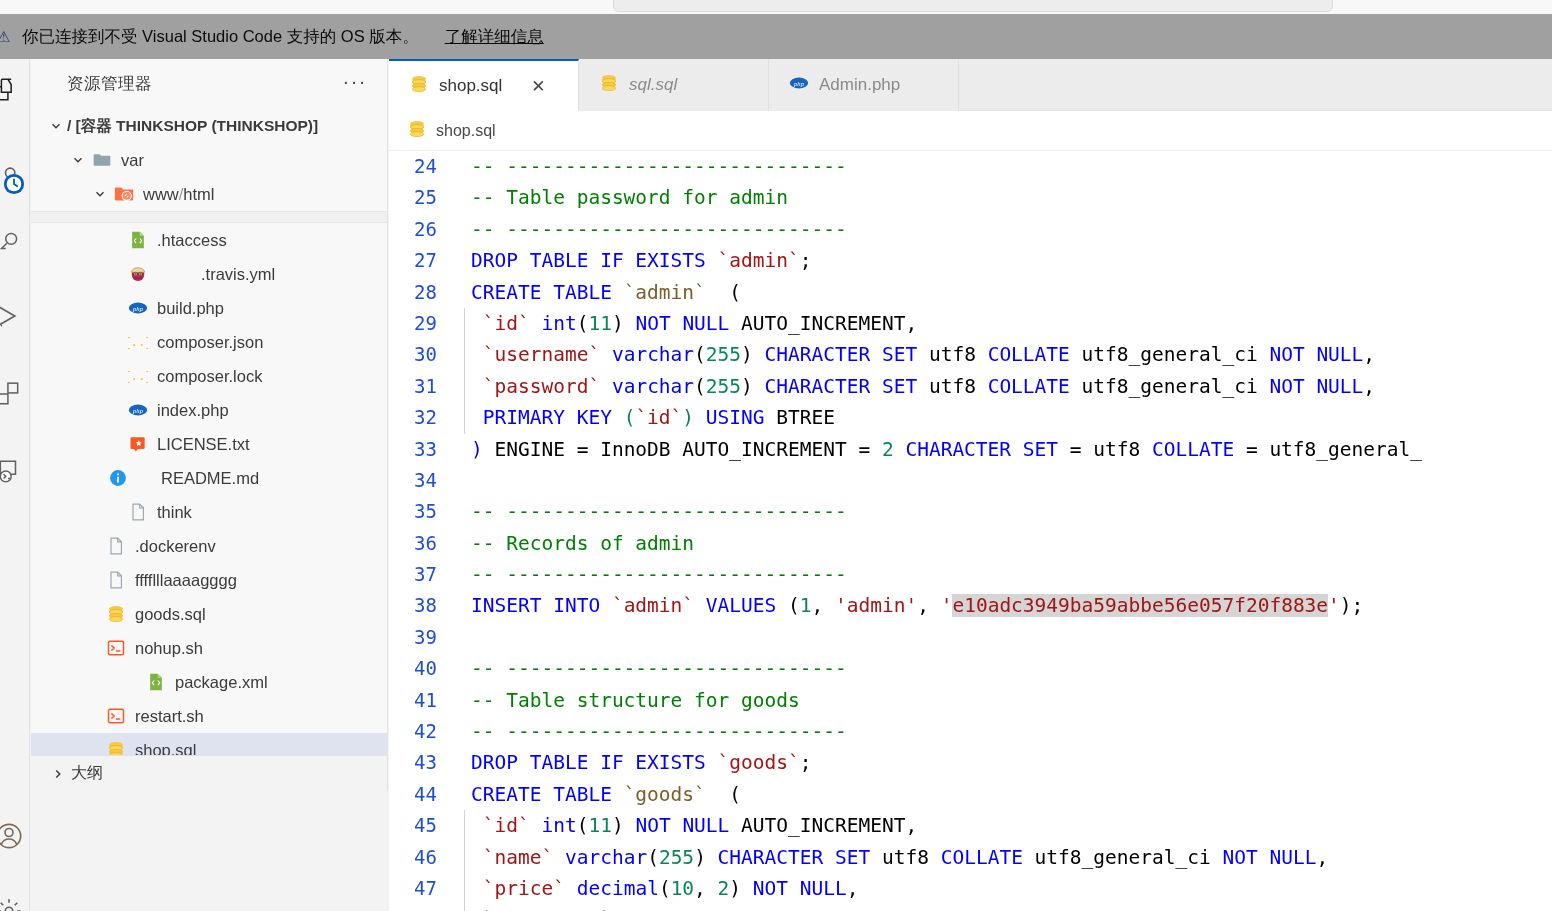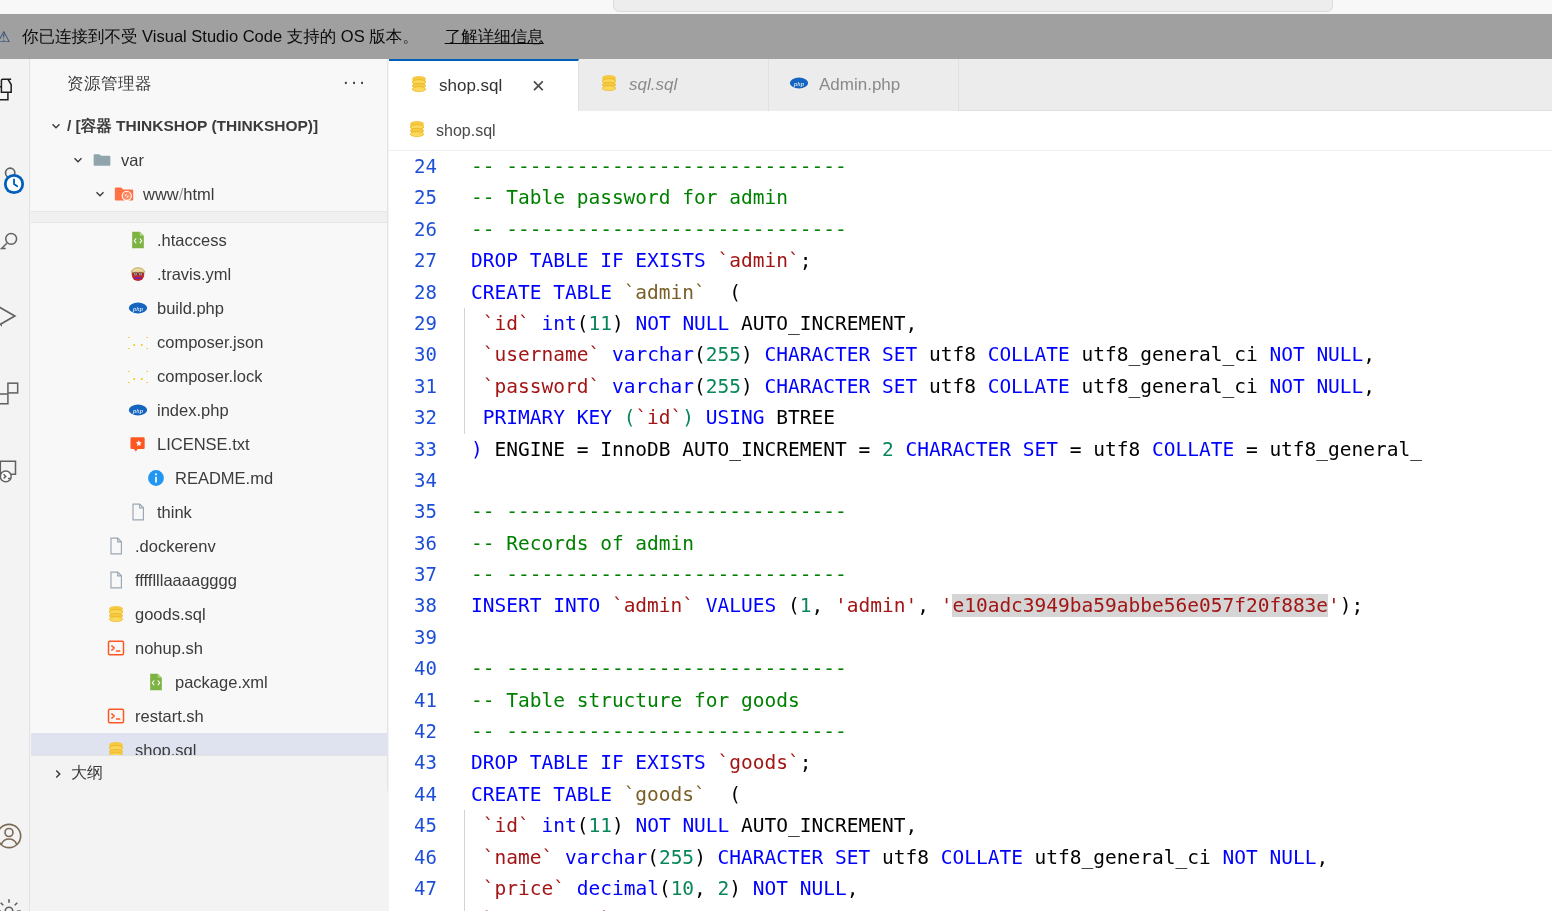--- a/index.html
+++ b/index.html
@@ -301,21 +301,21 @@
           <div class="row" style="padding-left: 94px;">
             <span class="ficon">
               <svg viewBox="0 0 24 24" width="20" height="20">
                 <path d="M5 2h9l5 5v15H5z" fill="#7cb342"></path>
                 <path d="M14 2l5 5h-5z" fill="#aed581"></path>
                 <path d="M9.5 10.5L7.5 13l2 2.5M14.5 10.5l2 2.5-2 2.5" stroke="#ffffff" stroke-width="1.3" fill="none" stroke-linecap="round"></path>
               </svg>
             </span>
             <span class="fname">.htaccess</span>
           </div>
-          <div class="row" style="padding-left: 94px;">
+          <div class="row" style="padding-left: 94px; gap: 44px;">
             <span class="ficon">
               <svg viewBox="0 0 24 24" width="20" height="20">
                 <circle cx="12" cy="13" r="7.5" fill="#c62828"></circle>
                 <path d="M4 10c0-3 3.5-5.5 8-5.5S20 7 20 10z" fill="#e8d9a0" stroke="#b08d3a" stroke-width="0.8"></path>
                 <circle cx="9" cy="12" r="1.9" fill="#ffffff" stroke="#333" stroke-width="0.7"></circle>
                 <circle cx="15" cy="12" r="1.9" fill="#ffffff" stroke="#333" stroke-width="0.7"></circle>
                 <circle cx="9" cy="12" r="0.9" fill="#222"></circle>
                 <circle cx="15" cy="12" r="0.9" fill="#222"></circle>
                 <path d="M8 17h8" stroke="#7b1fa2" stroke-width="2" stroke-linecap="round"></path>
               </svg>
@@ -359,21 +359,21 @@
           <div class="row" style="padding-left: 94px;">
             <span class="ficon">
               <svg viewBox="0 0 24 24" width="20" height="20">
                 <rect x="3" y="4" width="17" height="14" rx="1.5" fill="#ff5722"></rect>
                 <path d="M7 18l2.5 3 2.2-3z" fill="#ff5722"></path>
                 <path d="M13 7.5l1.1 2.3 2.5.3-1.9 1.7.5 2.5-2.2-1.2-2.2 1.2.5-2.5L9.4 10l2.5-.3z" fill="#ffffff"></path>
               </svg>
             </span>
             <span class="fname">LICENSE.txt</span>
           </div>
-          <div class="row" style="padding-left: 112px;">
+          <div class="row" style="padding-left: 74px; gap: 24px;">
             <span class="ficon">
               <svg viewBox="0 0 24 24" width="20" height="20">
                 <circle cx="12" cy="12" r="9.5" fill="#2196f3"></circle>
                 <rect x="11" y="10.5" width="2" height="7" fill="#ffffff"></rect>
                 <circle cx="12" cy="7.6" r="1.3" fill="#ffffff"></circle>
               </svg>
             </span>
             <span class="fname">README.md</span>
           </div>
           <div class="row" style="padding-left: 94px;">

